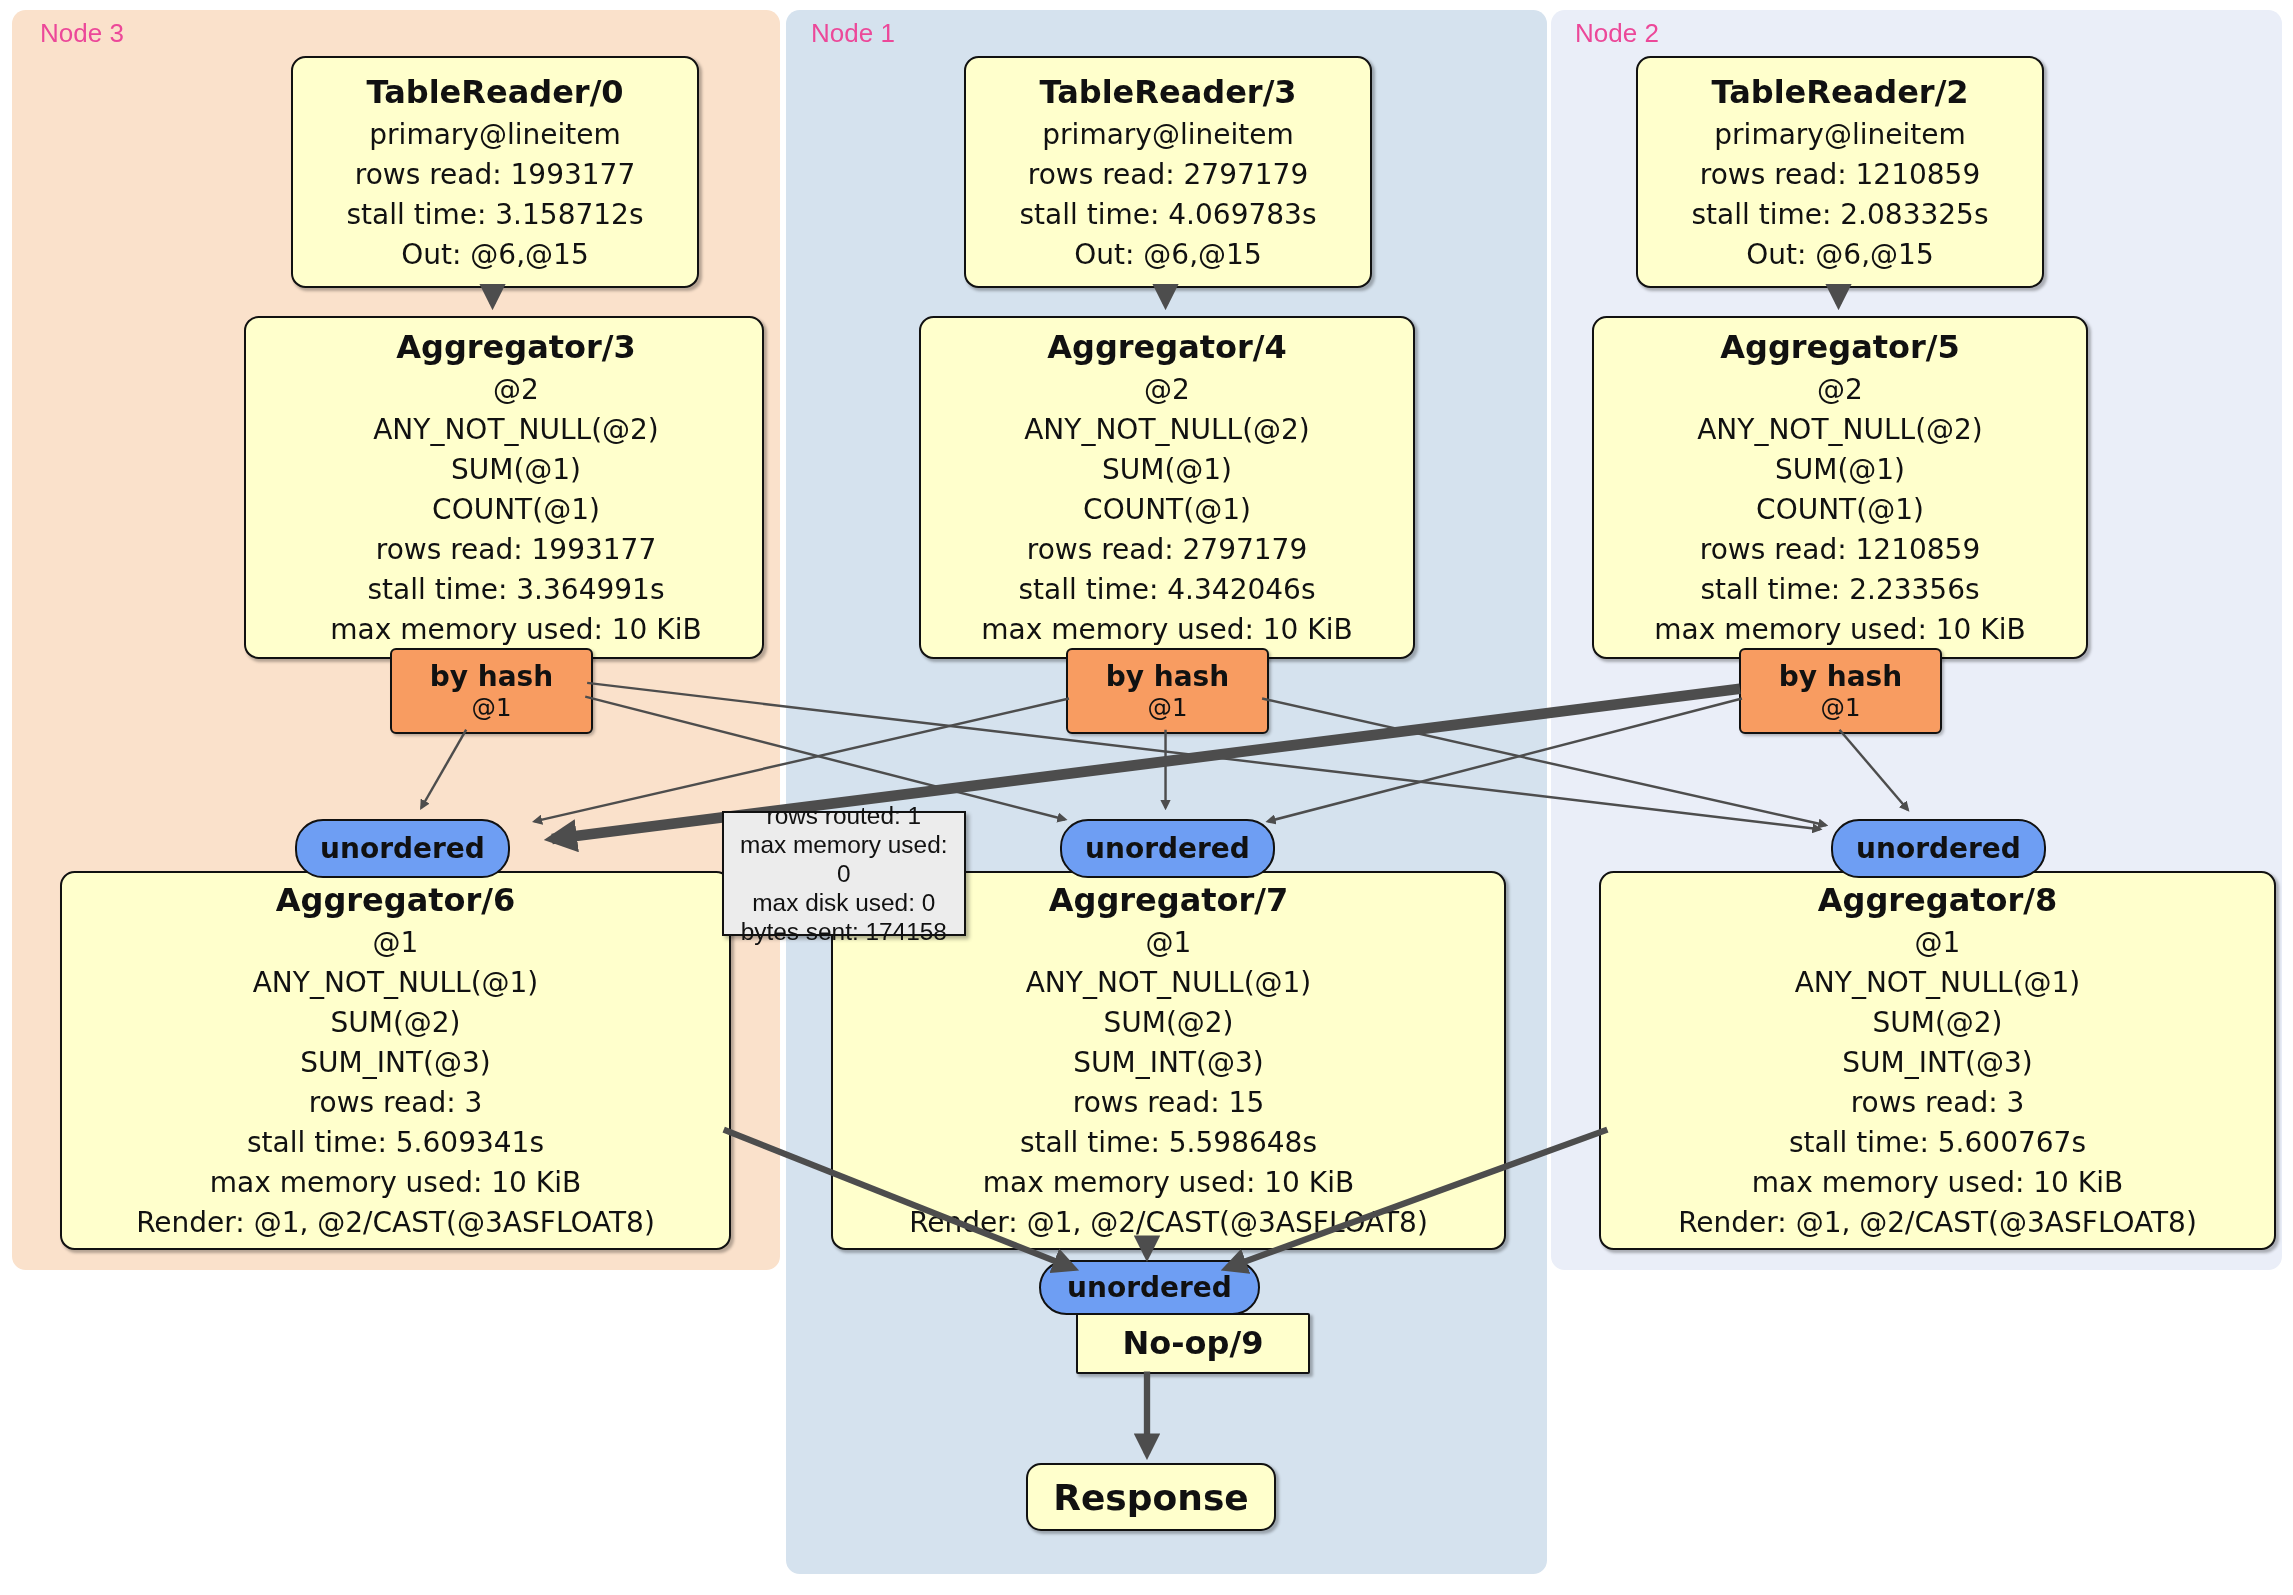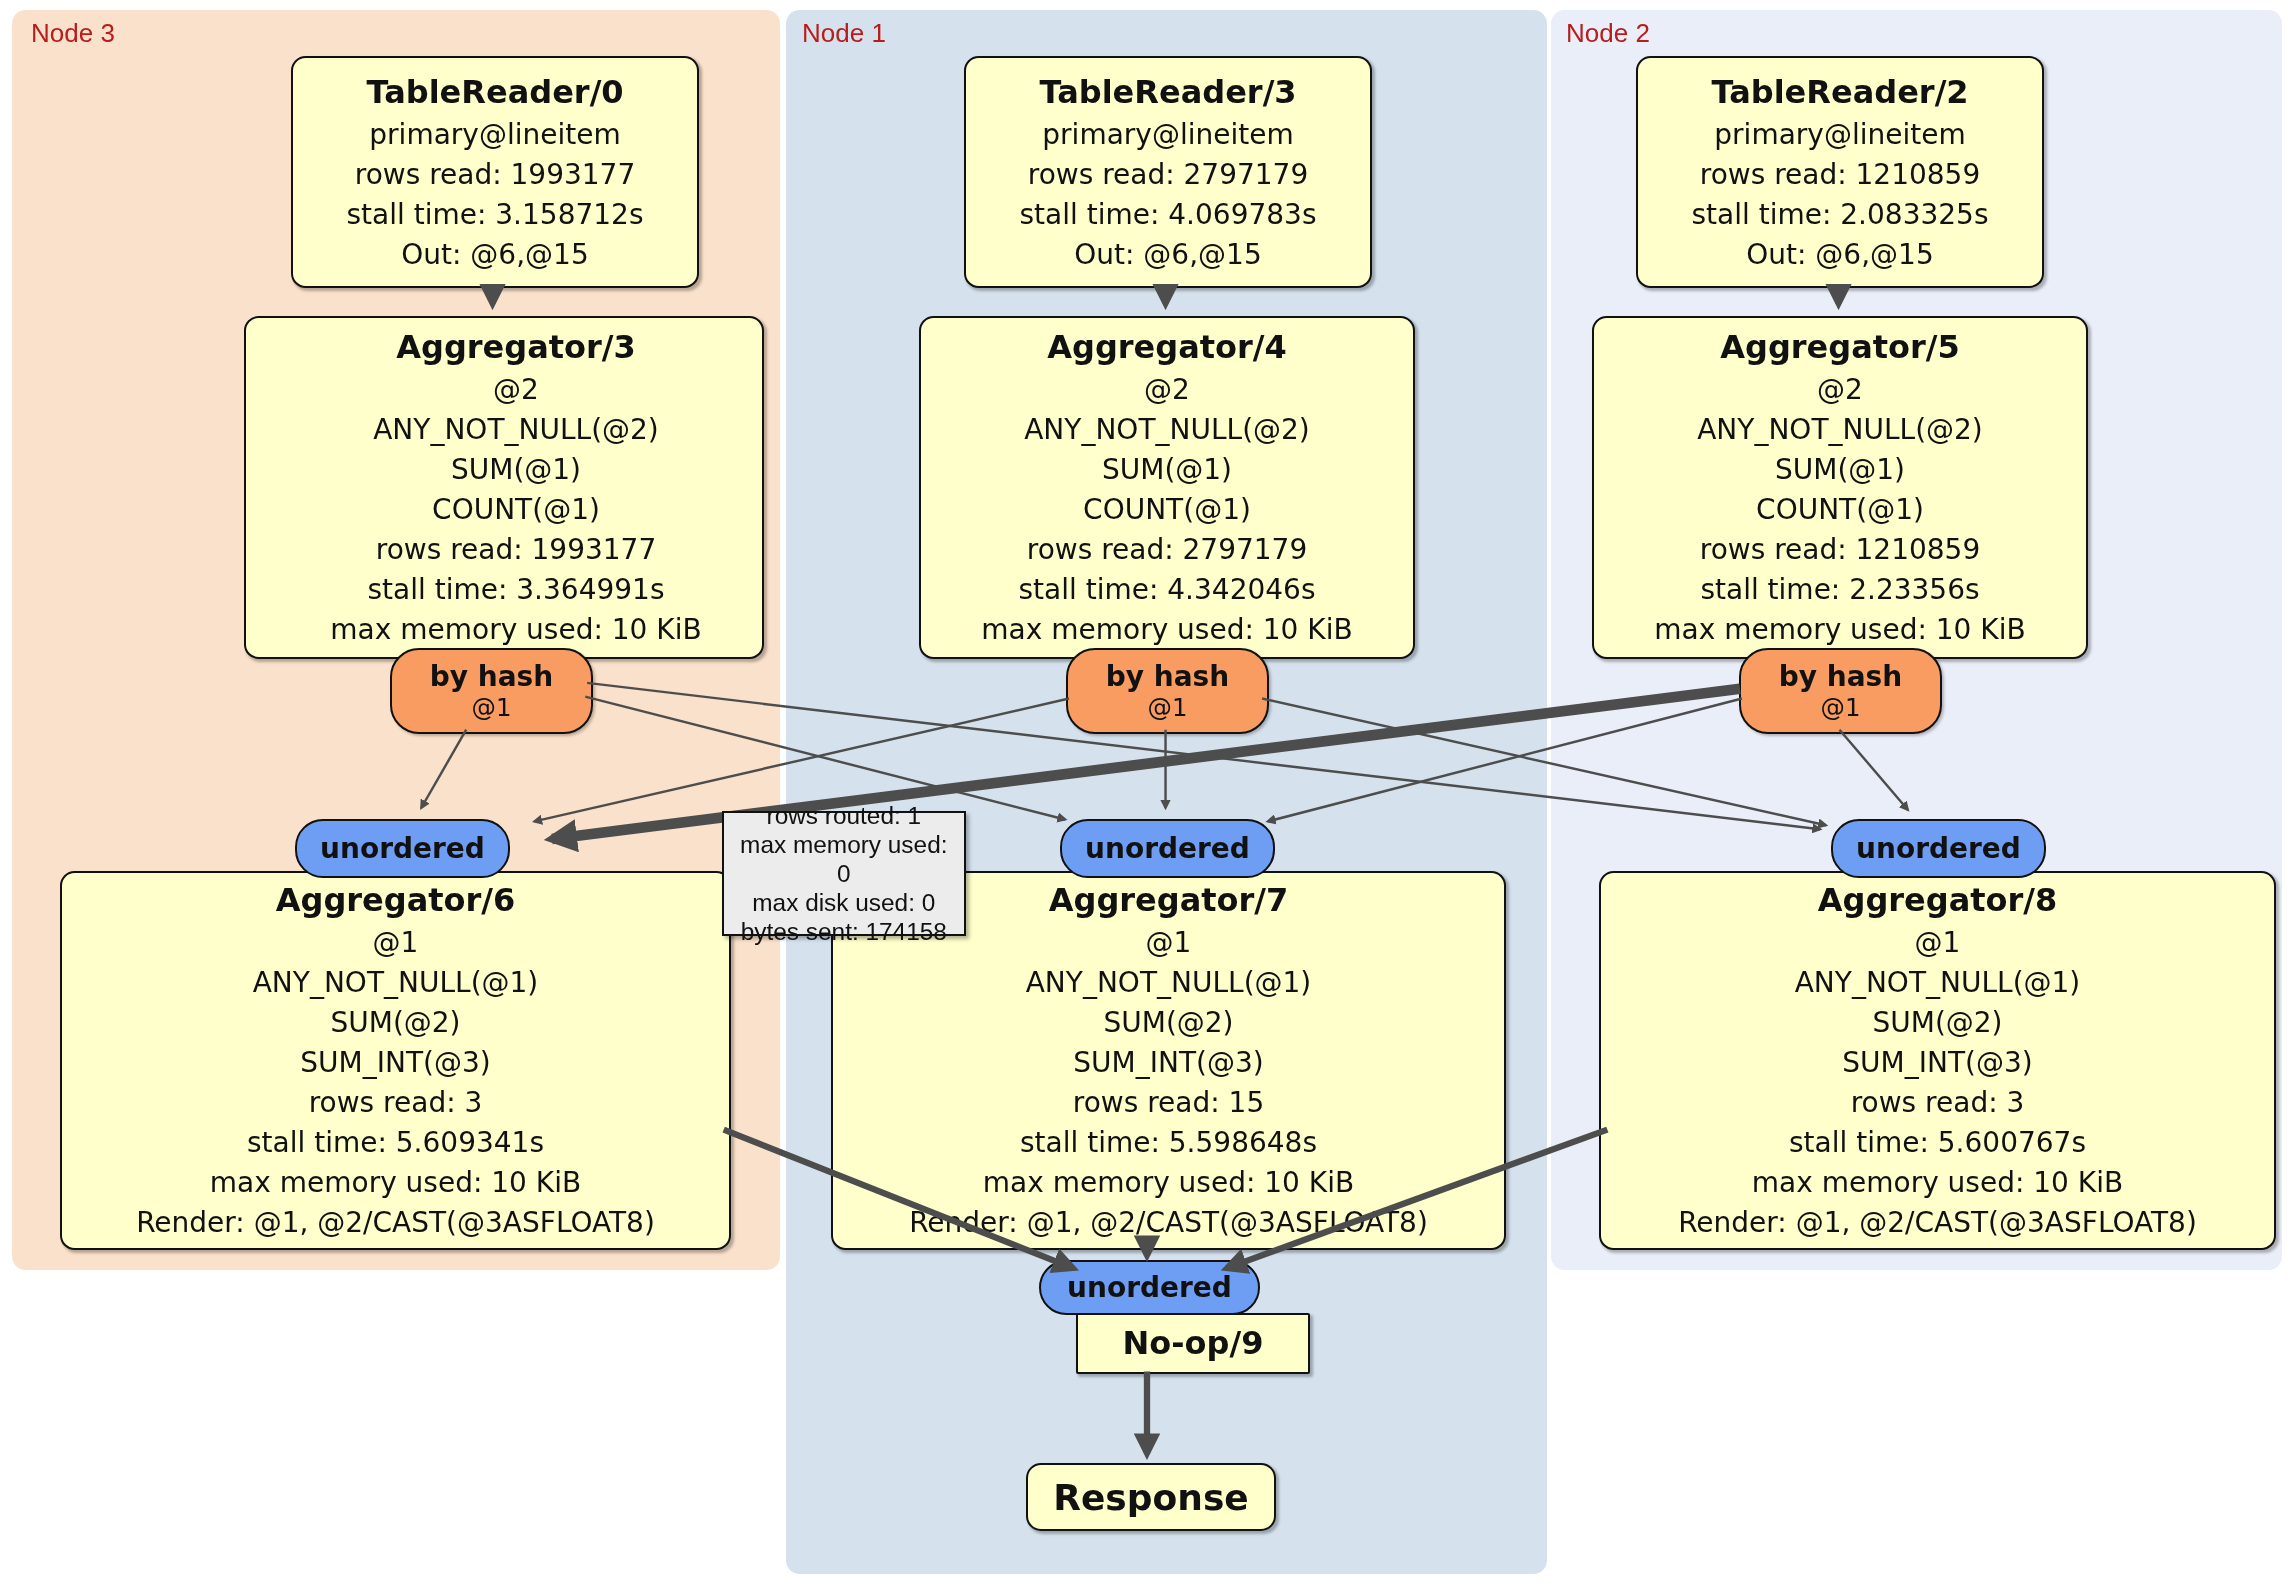--- a/index.html
+++ b/index.html
@@ -1,26 +1,26 @@
 <!DOCTYPE html>
 <html><head>
 <meta charset="utf-8">
 <style>
   html,body{margin:0;padding:0;background:#ffffff;}
   #canvas{position:relative;width:2294px;height:1596px;background:#ffffff;overflow:hidden;
           font-family:"DejaVu Sans",sans-serif;color:#111;}
   .panel{position:absolute;border-radius:13.7px;}
-  .panel-label{position:absolute;font-family:"Liberation Sans",sans-serif;font-size:26px;color:#b91c1c;}
+  .panel-label{position:absolute;font-family:"Liberation Sans",sans-serif;font-size:26px;color:#ec4899;margin-left:9px;}
   .pbox{position:absolute;background:#ffffcc;border:2px solid #111;border-radius:14.6px;
         box-shadow:2.4px 2.4px 2.9px rgba(0,0,0,.28);
         display:flex;flex-direction:column;align-items:center;justify-content:center;
         text-align:center;z-index:20;}
   .pbox .t{font-size:32px;font-weight:700;line-height:45px;white-space:nowrap;}
   .pbox .ln{font-size:28px;line-height:40px;white-space:nowrap;}
-  .router{position:absolute;border:2px solid #111;border-radius:29px;
+  .router{position:absolute;border:2px solid #111;border-radius:6px;
           display:flex;flex-direction:column;align-items:center;justify-content:center;
           z-index:30;box-shadow:2px 2px 2.9px rgba(0,0,0,.25);}
   .router .t{font-size:28px;font-weight:700;line-height:33px;}
   .router .a{font-size:24.4px;line-height:29px;}
   .stream{position:absolute;border:2px solid #111;border-radius:28px;
           display:flex;align-items:center;justify-content:center;
           font-size:28px;font-weight:700;z-index:30;}
   .tooltip{position:absolute;border:2px solid #111;background:#ececec;
            font-family:"Liberation Sans",sans-serif;font-size:24.4px;line-height:29px;
            display:flex;flex-direction:column;align-items:center;justify-content:center;

